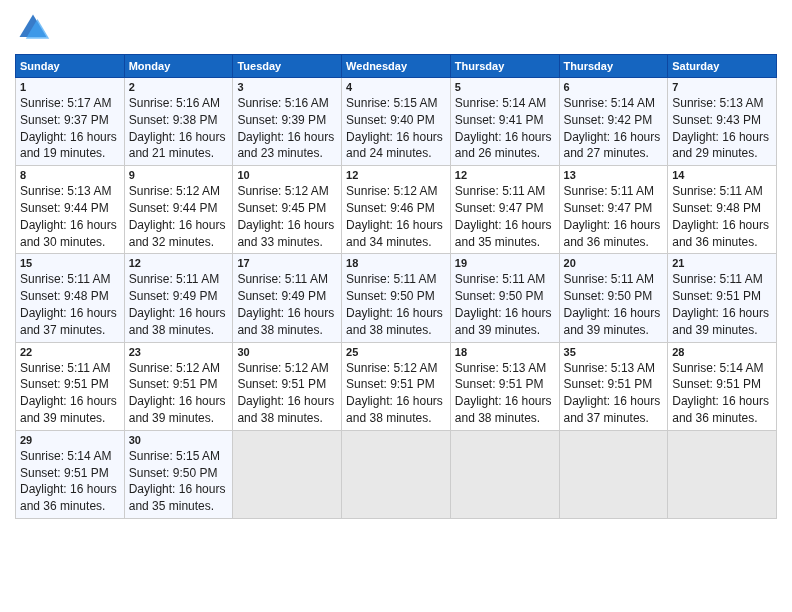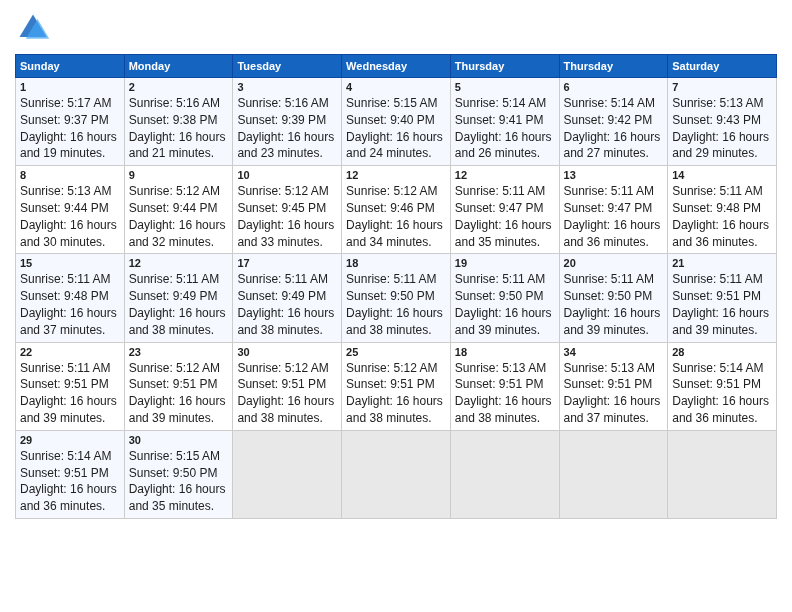--- a/index.html
+++ b/index.html
@@ -235,21 +235,21 @@
           </td>
           <td>
             <span class="day-num">25</span>
             <div class="day-info">Sunrise: 5:12 AM<br>Sunset: 9:51 PM<br>Daylight: 16 hours and 38 minutes.</div>
           </td>
           <td>
             <span class="day-num">18</span>
             <div class="day-info">Sunrise: 5:13 AM<br>Sunset: 9:51 PM<br>Daylight: 16 hours and 38 minutes.</div>
           </td>
           <td>
-            <span class="day-num">34</span>
+            <span class="day-num">35</span>
             <div class="day-info">Sunrise: 5:13 AM<br>Sunset: 9:51 PM<br>Daylight: 16 hours and 37 minutes.</div>
           </td>
           <td>
             <span class="day-num">28</span>
             <div class="day-info">Sunrise: 5:14 AM<br>Sunset: 9:51 PM<br>Daylight: 16 hours and 36 minutes.</div>
           </td>
         </tr>
         <tr>
           <td>
             <span class="day-num">29</span>

